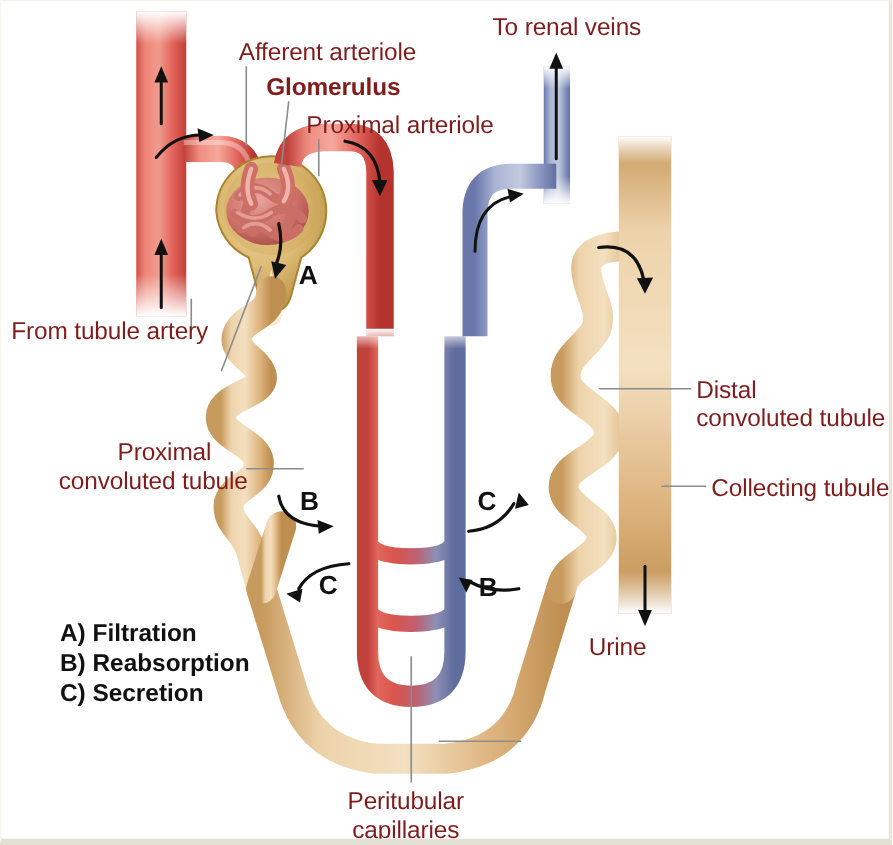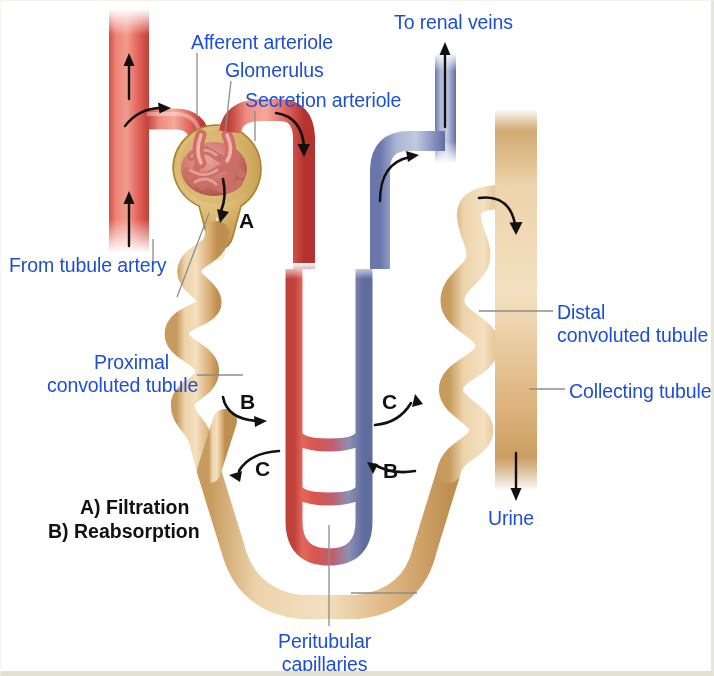--- a/index.html
+++ b/index.html
@@ -16,21 +16,21 @@
     background: #ffffff;
     border-right: 3px solid #e7e5da;
     border-bottom: 5px solid #e3e1d4;
     border-top: 1px solid #f3f2ec;
     border-left: 1px solid #f6f5f0;
     overflow: hidden;
   }
   #art { position: absolute; left: 0; top: 0; }
   .lbl {
     position: absolute;
-    color: #1d4ed8;
+    color: #7f1d1d;
     font-size: 19.5px;
     line-height: 23px;
     white-space: pre;
     letter-spacing: -0.1px;
   }
   .step {
     position: absolute;
     font-weight: bold;
     font-size: 21px;
     color: #111;
@@ -303,45 +303,46 @@
       <line x1="196" y1="374" x2="242" y2="374"></line>
       <line x1="552" y1="310" x2="478" y2="310"></line>
       <line x1="564" y1="388" x2="528" y2="388"></line>
       <line x1="416" y1="592" x2="350" y2="592"></line>
       <line x1="328" y1="625" x2="328" y2="524"></line>
     </g>
   </svg>
 
   <div class="lbl" style="left:190px; top:30px;">Afferent arteriole</div>
 
-  <div class="lbl" style="left:224px; top:58px;">Glomerulus</div>
-
-  <div class="lbl" style="left:244px; top:88px;">Secretion arteriole</div>
+  <div class="lbl" style="left:212px; top:58px;font-weight:bold;">Glomerulus</div>
+
+  <div class="lbl" style="left:244px; top:88px;">Proximal arteriole</div>
 
   <div class="lbl" style="left:393px; top:10px;">To renal veins</div>
 
   <div class="lbl" style="left:8px; top:253px;">From tubule artery</div>
 
 
   <div class="lbl" style="left:93px; top:350px;">Proximal</div>
   <div class="lbl" style="left:46px; top:373px;">convoluted tubule</div>
 
   <div class="lbl" style="left:556px; top:300px;">Distal
 convoluted tubule</div>
 
   <div class="lbl" style="left:568px; top:379px;">Collecting tubule</div>
 
-  <div class="lbl" style="left:487px; top:506px;">Urine</div>
+  <div class="lbl" style="left:470px; top:506px;">Urine</div>
 
 
   <div class="lbl" style="left:277px; top:629px;text-align:center;">Peritubular
 capillaries</div>
 
   <div class="step" style="left:238px; top:208px;">A</div>
   <div class="step" style="left:239px; top:389px;">B</div>
   <div class="step" style="left:381px; top:389px;">C</div>
   <div class="step" style="left:254px; top:456px;">C</div>
   <div class="step" style="left:382px; top:458px;">B</div>
 
-  <div class="legend" style="left:47px; top:494px;margin-left:32px;">A) Filtration</div>
+  <div class="legend" style="left:47px; top:494px;">A) Filtration</div>
   <div class="legend" style="left:47px; top:518px;">B) Reabsorption</div>
+  <div class="legend" style="left:47px; top:542px;">C) Secretion</div>
 
 </div>
 
 </body></html>

